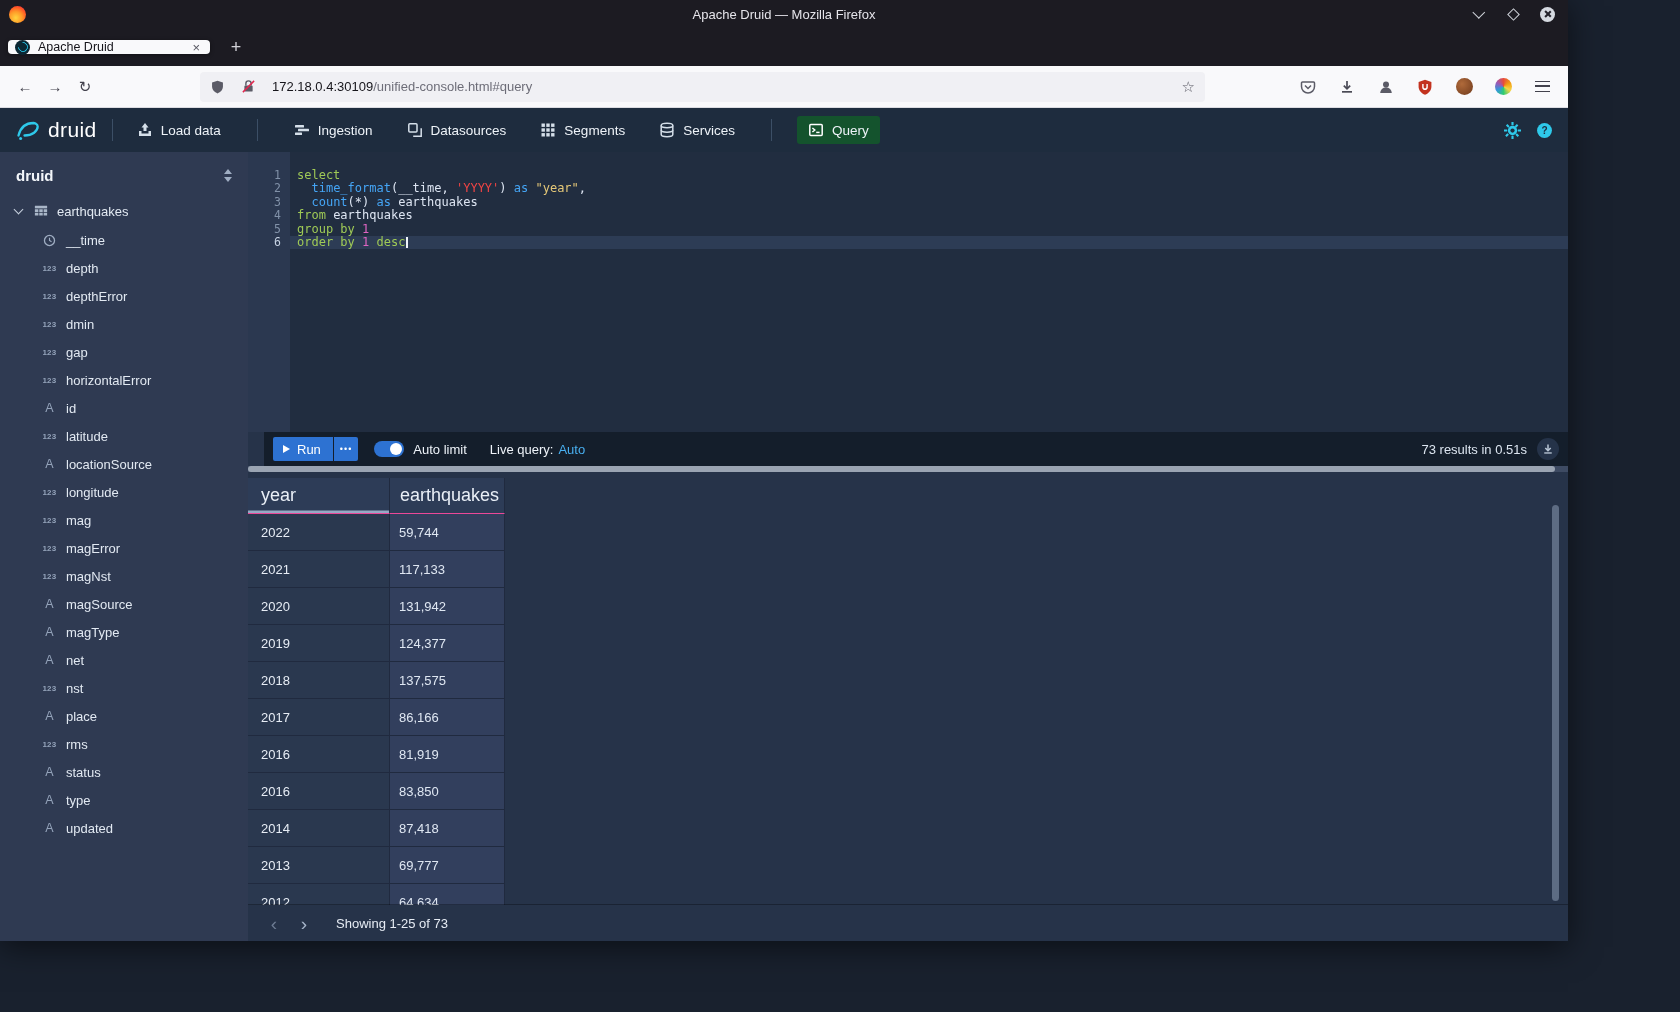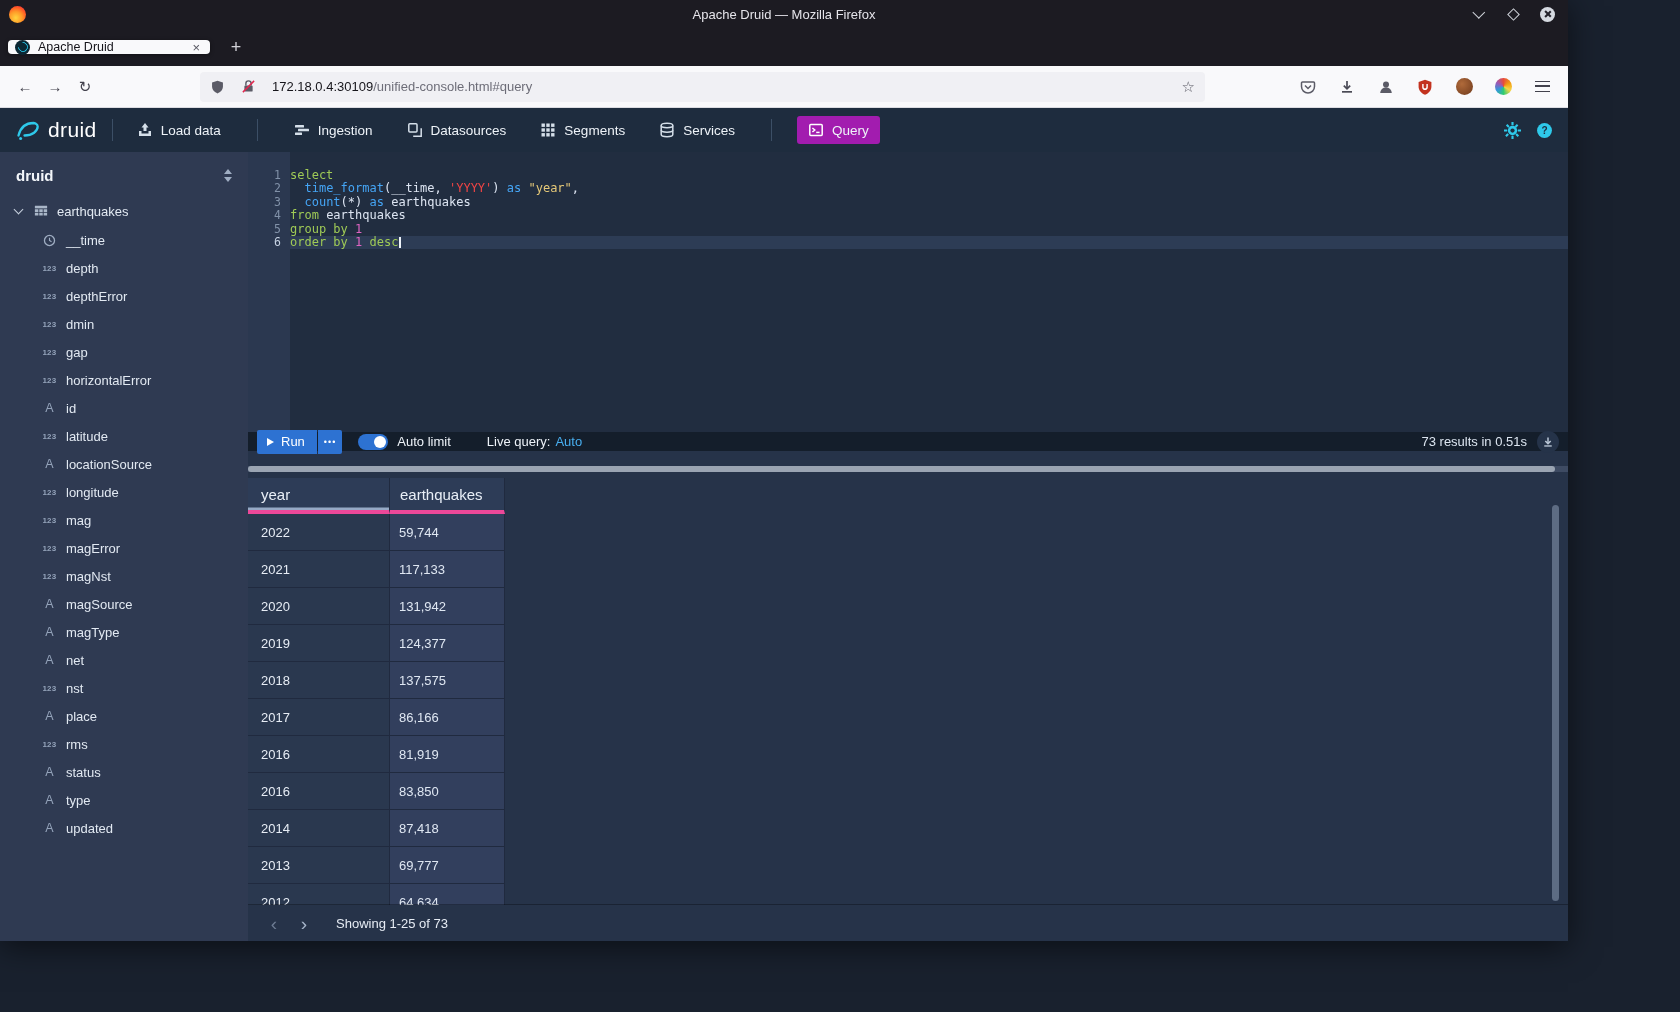--- a/index.html
+++ b/index.html
@@ -46,21 +46,21 @@
   .hamburger::before{content:"";position:absolute;left:0;top:2.8px;width:15px;height:1.8px;background:#43424d}
 
   
   .viewport{position:relative;height:833px;background:#263349;overflow:hidden}
   .druid-header{height:44px;background:#1e2c3e;display:flex;align-items:center;padding:0 15px}
   .druid-logo{display:flex;margin-right:7px}
   .brand{color:#fff;font-size:21px;font-weight:500;letter-spacing:.4px;margin-right:2px}
   .hsep{width:1px;height:22px;background:#3c4f66;margin:0 13px;flex:none}
   .druid-nav{display:flex;align-items:center;gap:12px}
   .nav-item{display:flex;align-items:center;gap:8px;padding:6px 11px;border-radius:3px;color:#eef3f8;font-size:13.5px}
-  .nav-item.active{background:#a21caf}
+  .nav-item.active{background:#14532d}
   .nav-icon{display:flex}
   .header-right{margin-left:auto;display:flex;align-items:center;gap:15px}
   .h-icon{display:flex}
 
   .druid-body{display:flex;height:789px}
   .sidebar{width:248px;background:#2f3a52;flex:none}
   .sb-head{display:flex;align-items:center;padding:15px 16px 6px 16px}
   .sb-title{color:#f3f6fa;font-size:15px;font-weight:700;flex:1}
   .sort-caret{display:flex;flex-direction:column;gap:2.5px;align-items:center}
   .sort-caret i{width:0;height:0;border-left:4px solid transparent;border-right:4px solid transparent;display:block}
@@ -73,45 +73,45 @@
   .t-label{white-space:nowrap}
   .col-row{padding-left:41px}
   .ti-num{font-size:8px;font-weight:700;color:#94a3ba;letter-spacing:.3px}
   .ti-str{font-size:12.5px;color:#94a3ba}
 
   .query-main{flex:1;position:relative;background:#263349;overflow:hidden}
   .editor{position:absolute;top:0;left:0;right:0;height:280px;background:#212d40;display:flex;font-family:"DejaVu Sans Mono",monospace}
   .gutter{width:42px;background:#2b3850;padding:17px 9px 0 0;text-align:right;font-size:11.5px;line-height:13.4px;color:#8191a8;flex:none}
   .gut-num.active{color:#c6d2e2}
   .code{flex:1;padding-top:17px;font-size:12px;line-height:13.4px;color:#dde5f2}
-  .code-line{white-space:pre;height:13.4px}
+  .code-line{white-space:pre;padding-left:7px;height:13.4px}
   .code-line.active{background:#2d3c55}
   .caret{display:inline-block;width:2px;height:11px;background:#eef3fa;vertical-align:-2px;margin-left:1px}
   .tk-kw{color:#9fca56}.tk-kw2{color:#45a5f5}.tk-fn{color:#45a5f5}
   .tk-str{color:#ef4444}.tk-qid{color:#e5c878}.tk-num{color:#de64c2}
 
-  .runbar{position:absolute;top:280px;left:0;right:0;height:19px;background:#141e2b;display:flex;align-items:center;padding:0 9px}
+  .runbar{position:absolute;top:280px;left:16px;right:0;height:34px;background:#141e2b;display:flex;align-items:center;padding:0 9px}
   .btn-run{height:24px;background:#2d72d2;border-radius:2px 0 0 2px;color:#fff;font-size:13px;display:flex;align-items:center;padding:0 12px 0 10px}
   .play{width:0;height:0;border-left:7px solid #fff;border-top:4.5px solid transparent;border-bottom:4.5px solid transparent;margin-right:7px}
   .btn-more{height:24px;background:#2d72d2;border-radius:0 2px 2px 0;margin-left:1px;color:#fff;font-size:9px;letter-spacing:1px;display:flex;align-items:center;padding:0 6px}
   .switch{width:30px;height:16px;background:#2d72d2;border-radius:9px;margin-left:16px;position:relative;flex:none}
   .knob{position:absolute;right:2px;top:2px;width:12px;height:12px;border-radius:50%;background:#fff}
   .rb-label{color:#eef3f9;font-size:13px;margin-left:9px}
-  .lq{margin-left:36px}
+  .lq{margin-left:23px}
   .rb-link{color:#48aff0;font-size:13px;margin-left:5px}
   .spacer{flex:1}
   .rb-info{color:#dce5f0;font-size:13px}
   .dl-circle{width:22px;height:22px;border-radius:50%;background:#253349;margin-left:10px;display:flex;align-items:center;justify-content:center}
 
   .hscroll{position:absolute;top:314px;left:0;right:0;height:6px;background:#3e4b63}
   .hthumb{position:absolute;left:0;top:0;height:100%;width:99%;background:#9aa4b2;border-radius:3px;display:block}
 
   .results{position:absolute;top:326px;left:0;right:0;height:427px;overflow:hidden}
   .r-header{display:flex}
-  .rh-cell{height:36px;display:flex;align-items:center;background:#2d3c57;color:#e9eff7;font-size:15px;border-right:1px solid #202a3f;border-bottom:4px solid #ec4899;padding-left:10px}
+  .rh-cell{height:36px;display:flex;align-items:center;background:#2d3c57;color:#e9eff7;font-size:18px;border-right:1px solid #202a3f;border-bottom:1px solid #ec4899;padding-left:10px}
   .rh-cell:nth-child(1){width:142px;padding-left:13px}
   .rh-cell:nth-child(2){width:115px}
   .rh-cell.sorted{box-shadow:inset 0 -2.5px 0 #96a9c5}
   .r-row{display:flex}
   .r-cell{height:37px;display:flex;align-items:center;font-size:13px;border-right:1px solid #202a3f;border-bottom:1px solid #202a3f}
   .r-cell.c0{width:142px;background:#2a384f;color:#e7edf5;padding-left:13px}
   .r-cell.c1{width:115px;background:#323f5d;color:#dfe7f2;padding-left:9px}
   .vscroll{position:absolute;right:9px;top:353px;width:7px;height:396px;background:#5d6c83;border-radius:3.5px;display:block}
 
   .pagination{position:absolute;left:0;right:0;top:753px;height:36px;background:#263349;display:flex;align-items:center;padding-left:14px;box-shadow:0 -1px 0 rgba(0,0,0,.3)}

